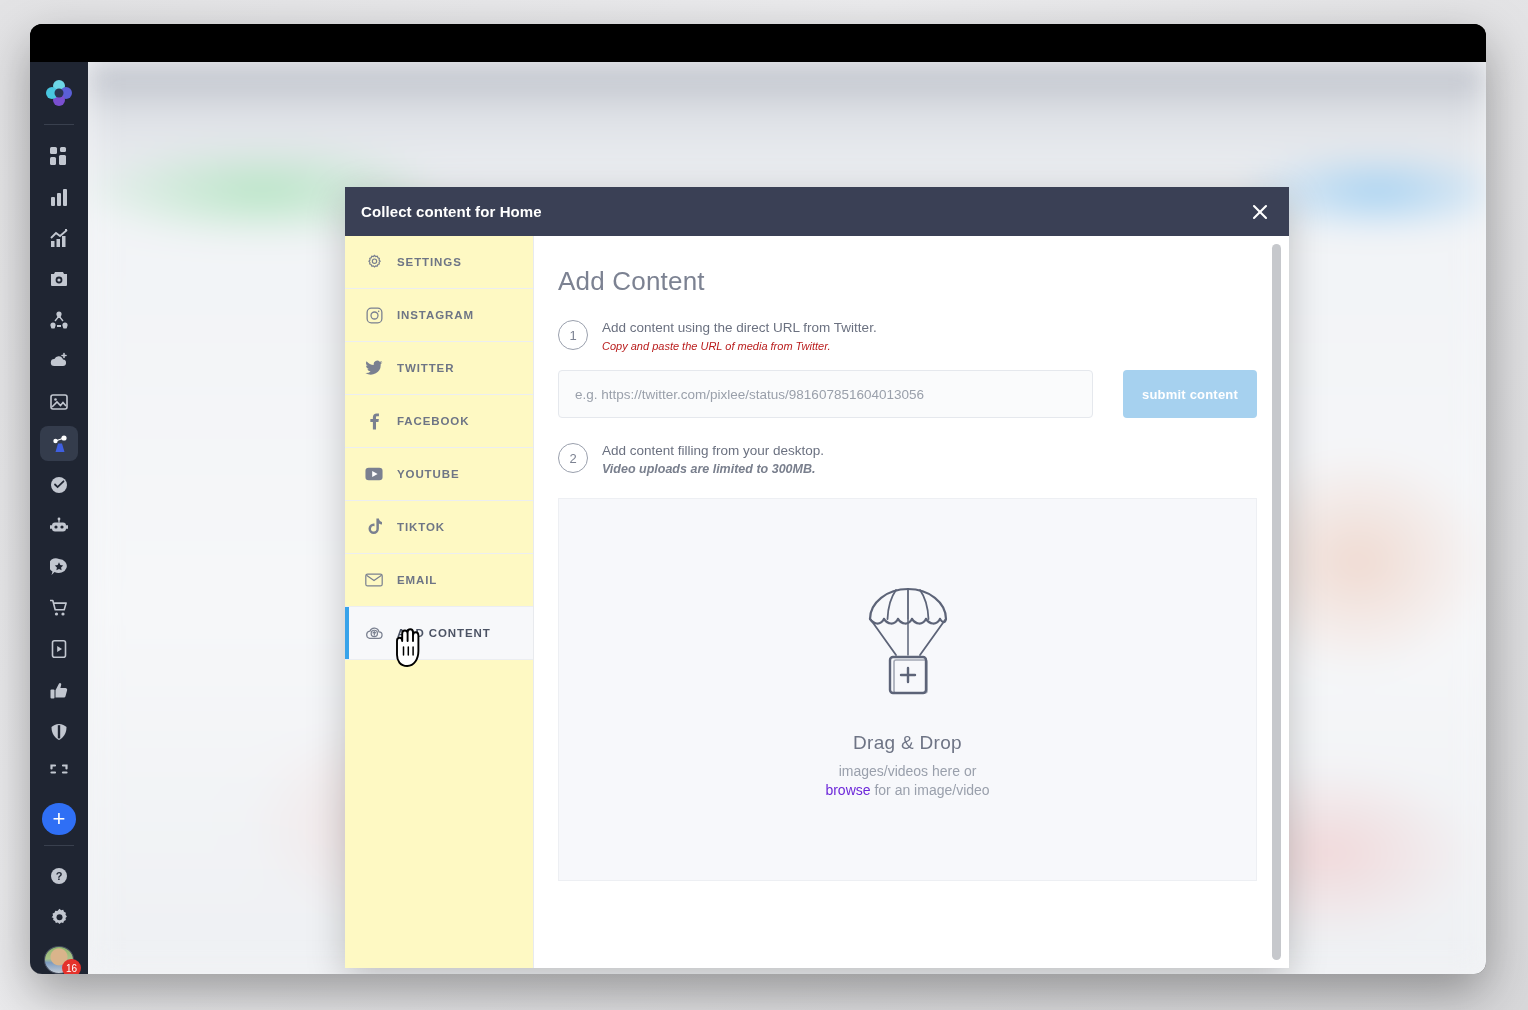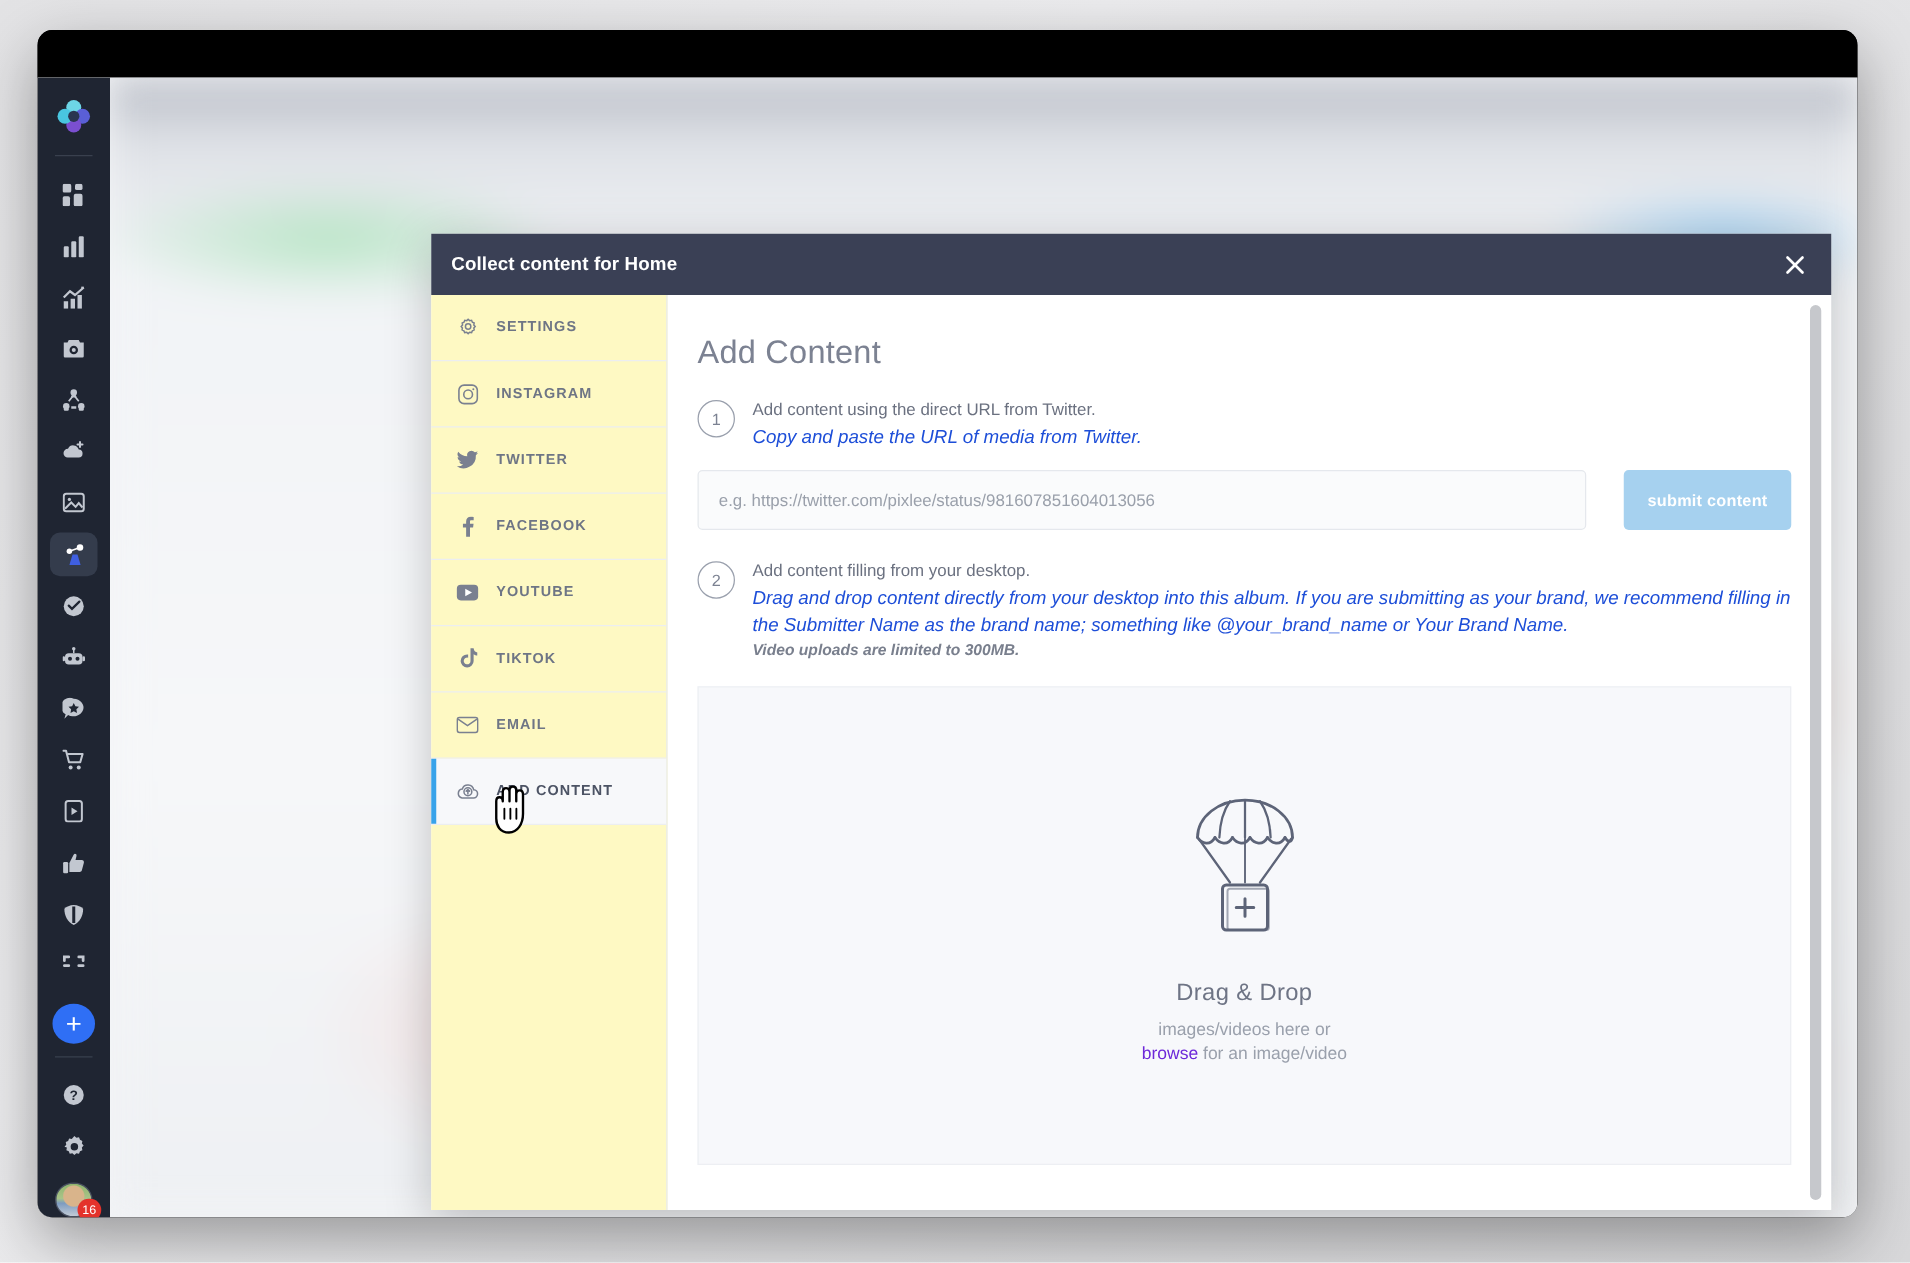--- a/index.html
+++ b/index.html
@@ -140,21 +140,21 @@
     align-items: center;
     justify-content: center;
     padding: 0 4px;
   }
 
   
   #modal {
     position: absolute;
     left: 315px;
     top: 125px;
-    width: 1120px;
+    width: 944px;
     height: 781px;
     background: #ffffff;
     box-shadow: 0 10px 36px rgba(0,0,0,0.22);
   }
   #modal-header {
     height: 49px;
     background: #3a4055;
     display: flex;
     align-items: center;
     justify-content: space-between;
@@ -250,22 +250,22 @@
     justify-content: center;
     margin-right: 14px;
     margin-top: 1px;
   }
   .step-text .step-title {
     font-size: 13.5px;
     color: #6b7180;
     line-height: 1.3;
   }
   .step-text .step-sub {
-    font-size: 15px;
-    color: #1d4ed8;
+    font-size: 11px;
+    color: #b91c1c;
     font-style: italic;
     line-height: 1.45;
     margin-top: 2px;
   }
   .step-text .step-note {
     font-size: 12.5px;
     color: #797f8d;
     font-style: italic;
     font-weight: bold;
     margin-top: 2px;
@@ -658,21 +658,20 @@
 
           <div id="url-row">
             <input id="url-input" type="text" placeholder="e.g. https://twitter.com/pixlee/status/981607851604013056" style="">
             <button id="submit-content-button">submit content</button>
           </div>
 
           <div class="step">
             <div class="step-num">2</div>
             <div class="step-text">
               <div class="step-title">Add content filling from your desktop.</div>
-              <div class="step-sub">Drag and drop content directly from your desktop into this album. If you are submitting as your brand, we recommend filling in the Submitter Name as the brand name; something like @your_brand_name or Your Brand Name.</div>
               <div class="step-note">Video uploads are limited to 300MB.</div>
             </div>
           </div>
 
           <div id="dropzone">
             <div>
               <svg width="86" height="135" viewBox="0 0 86 135" fill="none" stroke="#5d6478" stroke-width="2.2" stroke-linecap="round" stroke-linejoin="round">
                 <path d="M5 40a38 30 0 0 1 76 0"></path>
                 <path d="M5 40c3.5 5 10 7 14 0"></path>
                 <path d="M19 40c3.5 5 10 7 14 0"></path>

